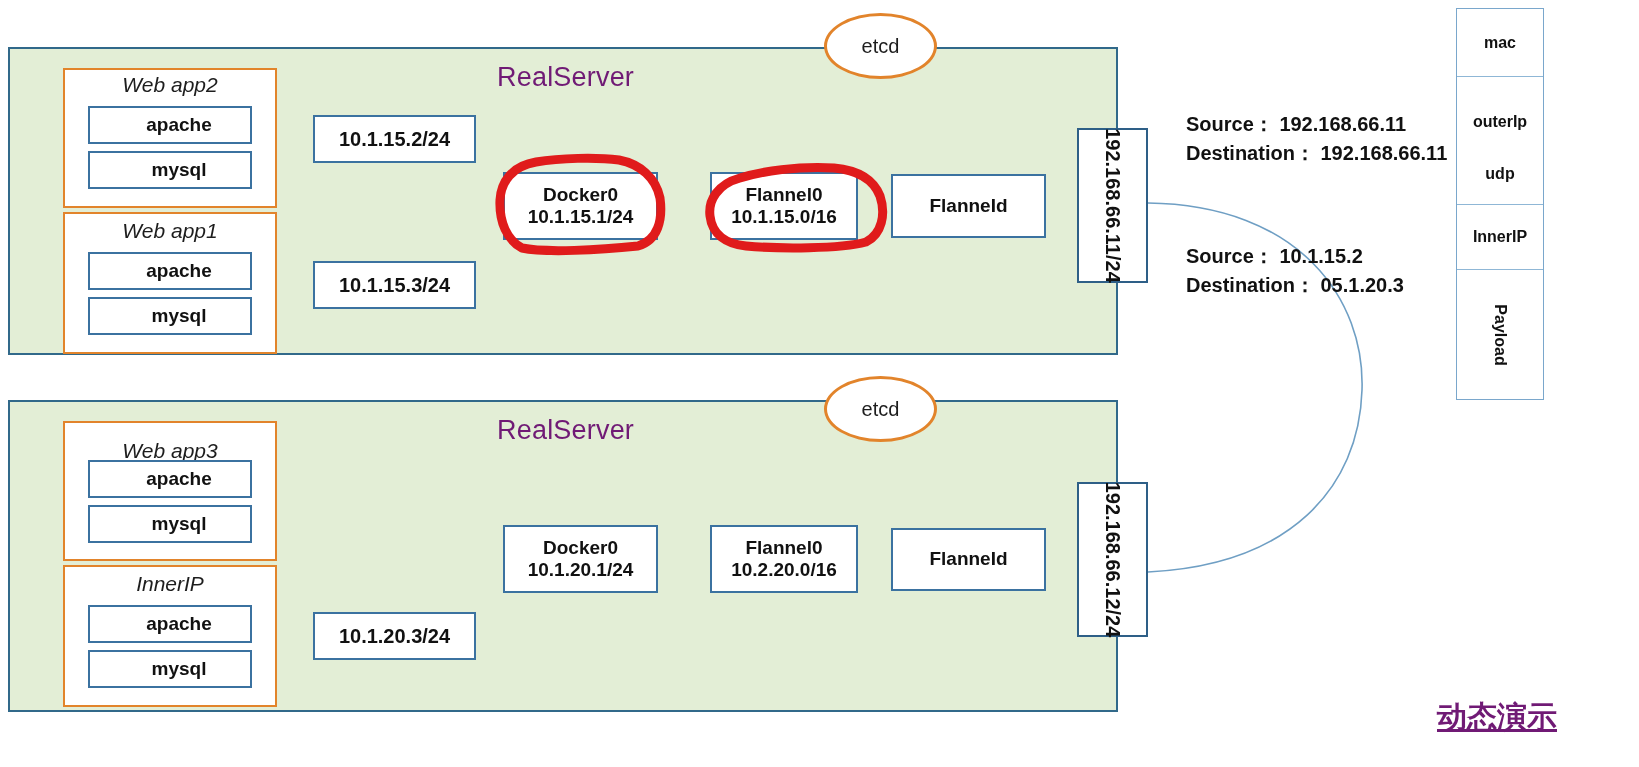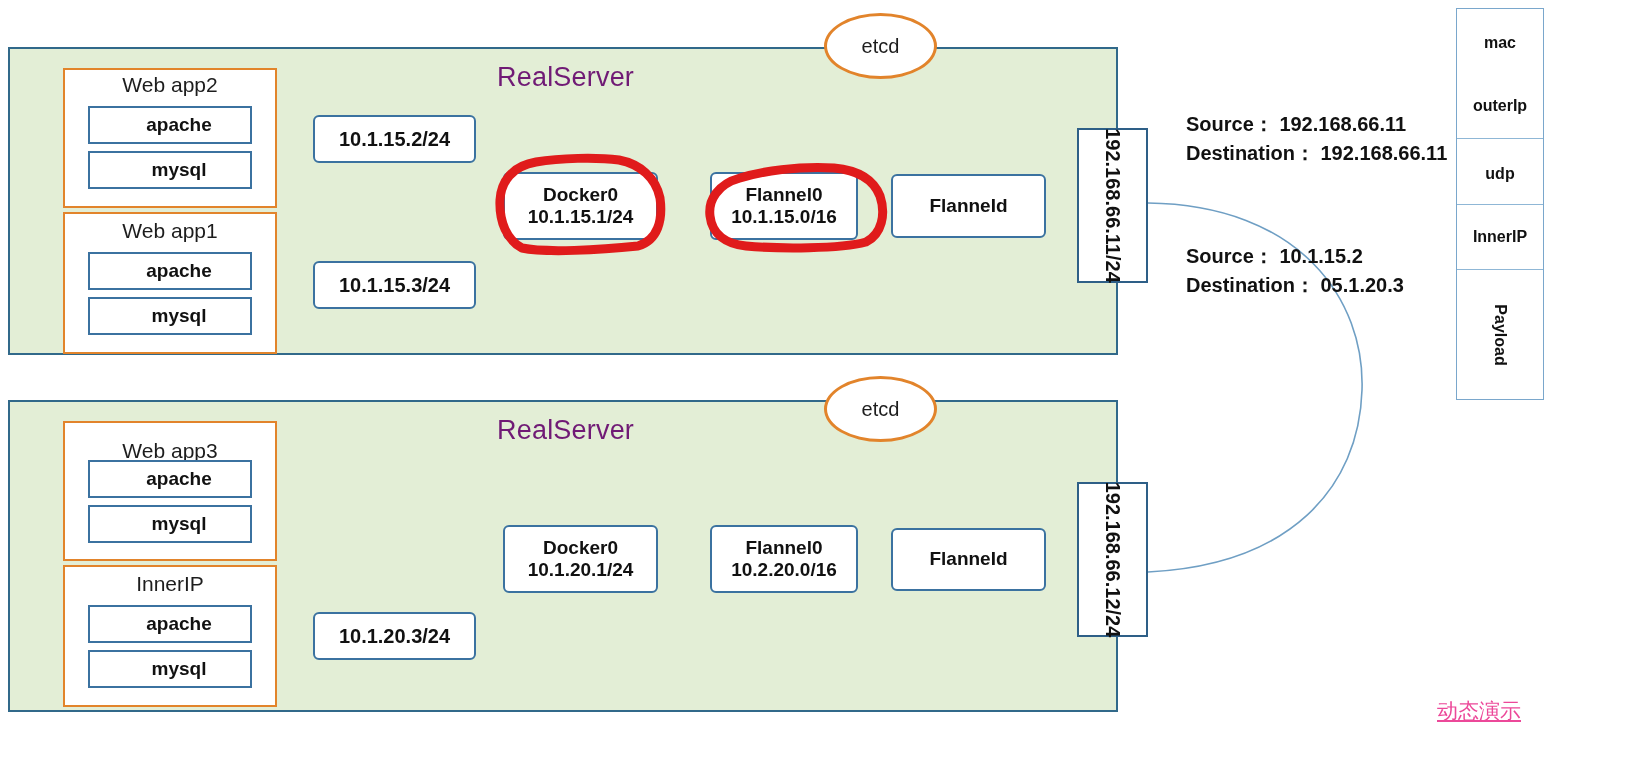--- a/index.html
+++ b/index.html
@@ -6,25 +6,25 @@
   body{width:1639px;height:767px;position:relative;overflow:hidden;
        font-family:"Liberation Sans","DejaVu Sans",sans-serif;color:#111;}
   .stage{position:absolute;left:0;top:0;width:1639px;height:767px;}
 
   
   .server-panel{position:absolute;background:#e3eed6;border:2px solid #31698a;box-sizing:border-box;}
   .server-title{position:absolute;font-size:27px;color:#701a75;letter-spacing:.2px;white-space:nowrap;}
 
   
   .box{position:absolute;background:#ffffff;box-sizing:border-box;display:flex;
-       align-items:center;justify-content:center;text-align:center;border-radius:6px;}
+       align-items:center;justify-content:center;text-align:center;}
   .box-blue{border:2px solid #3b72a0;}
 
   .app-group{position:absolute;background:#ffffff;border:2px solid #e2842b;box-sizing:border-box;}
-  .app-title{position:absolute;left:0;right:0;text-align:center;font-size:21px;color:#1d1d1d;}
+  .app-title{position:absolute;left:0;right:0;text-align:center;font-size:21px;color:#1d1d1d;font-style:italic;}
   .svc{position:absolute;background:#ffffff;border:2px solid #3b72a0;box-sizing:border-box;
        display:flex;align-items:center;justify-content:center;font-size:19px;font-weight:bold;color:#111;padding-left:18px;}
 
   .ipbox{font-size:20px;font-weight:bold;color:#111;}
   .nodebox{font-size:19px;font-weight:bold;color:#111;line-height:1.18;flex-direction:column;}
   .nodebox span{display:block;}
 
   
   .vbox{position:absolute;background:#ffffff;border:2px solid #2e5f87;box-sizing:border-box;
         display:flex;align-items:center;justify-content:center;}
@@ -41,21 +41,21 @@
 
   
   .pkt-stack{position:absolute;border:1px solid #7aa7cc;box-sizing:border-box;background:#fff;}
   .pkt-cell{position:absolute;left:0;right:0;border-bottom:1px solid #8fb7d6;box-sizing:border-box;
             display:flex;align-items:center;justify-content:center;
             font-size:16px;font-weight:bold;color:#111;background:#fff;}
   .pkt-cell.last{border-bottom:none;}
   .pkt-cell .rot{transform:rotate(90deg);white-space:nowrap;}
 
   
-  .demo-link{position:absolute;font-size:21px;font-weight:normal;color:#ec4899;
+  .demo-link{position:absolute;font-size:30px;font-weight:bold;color:#701a75;
              text-decoration:underline;white-space:nowrap;cursor:pointer;}
 
   svg.wires{position:absolute;left:0;top:0;width:1639px;height:767px;pointer-events:none;}
   svg.ink{position:absolute;left:0;top:0;width:1639px;height:767px;pointer-events:none;z-index:8;}
 </style>
 </head>
 <body>
 
 <div class="stage">
 
@@ -168,21 +168,21 @@
 
   <div class="annot" style="left:1186px;top:214px;">
     <div><span>Source：</span>
          <span>10.1.15.2</span></div>
     <div><span>Destination：</span>
          <span>05.1.20.3</span></div>
   </div>
 
   <div class="pkt-stack" style="left:1456px;top:8px;width:88px;height:392px;">
     <div class="pkt-cell" style="top:0;height:68px;">mac</div>
-    <div class="pkt-cell" style="top:64px;height:66px;">outerIp</div>
+    <div class="pkt-cell" style="top:80px;height:66px;">outerIp</div>
     <div class="pkt-cell" style="top:134px;height:62px;">udp</div>
     <div class="pkt-cell" style="top:196px;height:65px;">InnerIP</div>
     <div class="pkt-cell last" style="top:261px;height:129px;">
       <span class="rot">Payload</span>
     </div>
   </div>
 
   <svg class="ink" viewBox="0 0 1639 767">
     <g fill="none" stroke="#e01b1b" stroke-width="9" stroke-linecap="round" stroke-linejoin="round">
 

